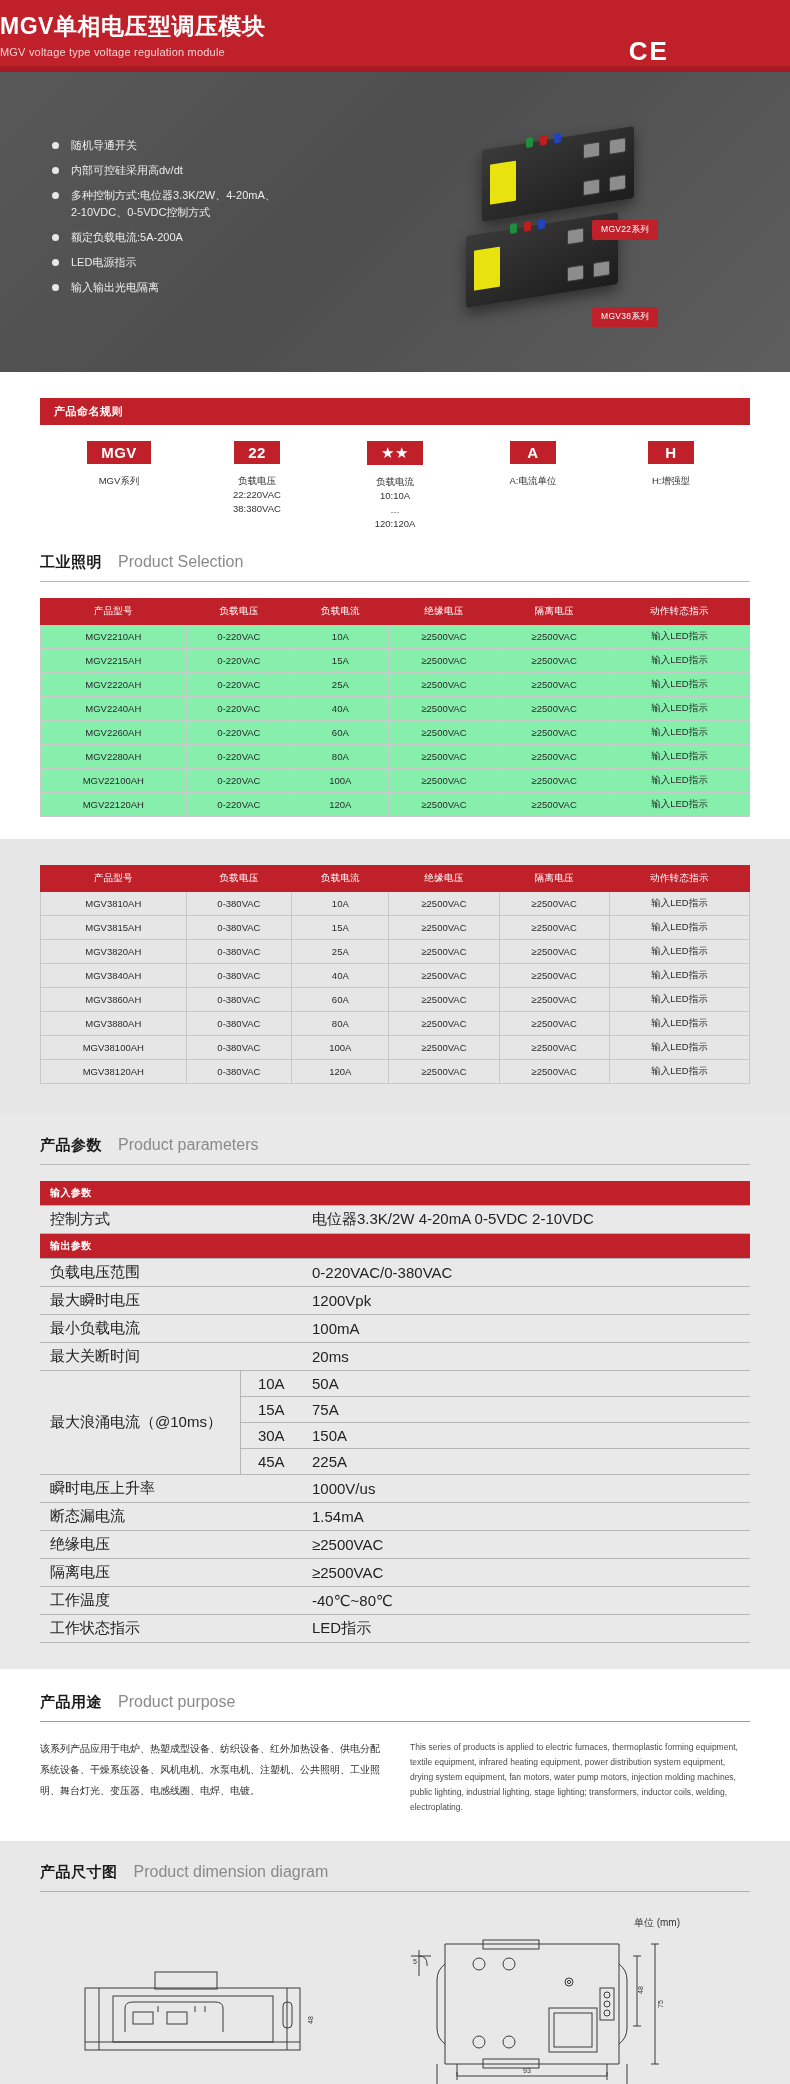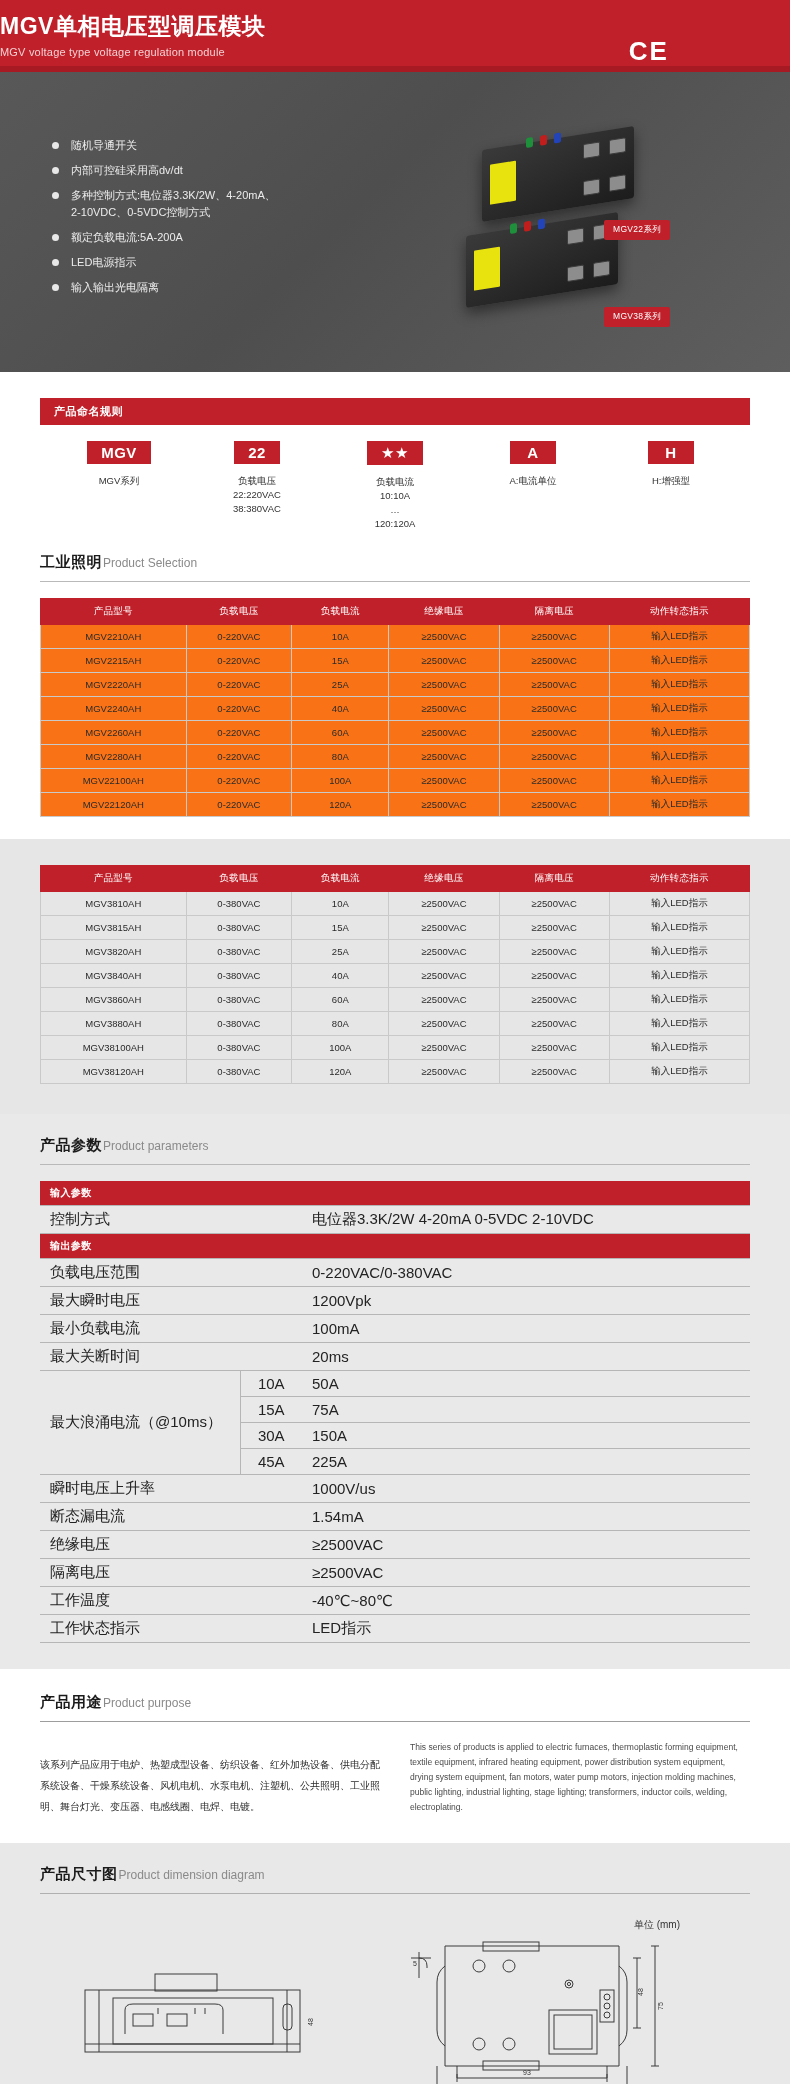--- a/index.html
+++ b/index.html
@@ -81,32 +81,32 @@
   .mod-label {
     position: absolute; left: 8px; top: 16px;
     width: 26px; height: 40px; background: #e8e20f; border-radius: 1px;
   }
   .mod-term {
     position: absolute; width: 17px; height: 15px;
     background: #8d8d8d; border: 1px solid #3d3d3d; border-radius: 2px;
   }
   .led { position: absolute; width: 7px; height: 10px; border-radius: 2px; top: -5px; }
   .badge {
-    position: absolute; right: 0;
+    position: absolute; right: 12px;
     background: #c0202a; color: #fff; font-size: 8.5px;
     padding: 4px 9px; border-radius: 2px; letter-spacing: .3px;
   }
   .badge.b1 { top: 118px; }
   .badge.b2 { top: 205px; }
 
   
   .sec { padding: 0 40px; }
   .sec-title { display: flex; align-items: baseline; margin-bottom: 9px; }
   .sec-title .cn { font-size: 15px; font-weight: bold; color: #1b1b1b; letter-spacing: .5px; }
-  .sec-title .en { font-size: 12px; color: #8a8a8a; margin-left: 1px; }
+  .sec-title .en { font-size: 16px; color: #8a8a8a; margin-left: 16px; }
   .sec-rule { height: 1px; background: #b9b9b9; margin-bottom: 16px; }
 
   
   .name-rule-wrap { padding: 26px 40px 0; }
   .nr-bar {
     background: #c0202a; color: #fff;
     font-size: 11px; font-weight: bold;
     padding: 6px 14px; letter-spacing: .5px;
   }
   .nr-body { display: flex; padding: 16px 10px 6px; }
@@ -123,21 +123,21 @@
   .ptable th {
     background: #c0202a; color: #fff;
     font-size: 9.5px; font-weight: normal;
     padding: 6px 2px; border: 1px solid #c0202a; letter-spacing: .3px;
   }
   .ptable td {
     font-size: 9.5px; color: #2a2a2a;
     text-align: center; padding: 5px 2px;
     border: 1px solid #c9c9c9;
   }
-  .ptable.on-white td { background: #f97316; }
+  .ptable.on-white td { background: #86efac; }
   .ptable.on-gray td { background: transparent; }
 
   .band-gray { background: #e6e6e6; padding: 26px 40px 30px; margin-top: 22px; }
 
   
   .param-wrap { background: #e9e9e9; padding: 22px 40px 26px; }
   .ptbl2 { width: 100%; border-collapse: collapse; }
   .ptbl2 .hdr td {
     background: #c0202a; color: #fff; font-weight: bold;
     font-size: 10px; padding: 5px 10px; letter-spacing: .4px;
@@ -146,21 +146,21 @@
     font-size: 15px; color: #232323;
     padding: 4px 10px; border-bottom: 1px solid #b6b6b6;
   }
   .ptbl2 td.lbl { width: 200px; }
   .ptbl2 td.sub { width: 62px; text-align: center; border-left: 1px solid #b6b6b6; }
   .ptbl2 td.val { }
 
   
   .purpose-wrap { padding: 24px 40px 26px; }
   .purpose-cols { display: flex; gap: 30px; margin-top: 14px; }
-  .purpose-cn { flex: 1; font-size: 10px; line-height: 21px; color: #2b2b2b; margin-top: 16px; }
+  .purpose-cn { flex: 1; font-size: 10px; line-height: 21px; color: #2b2b2b; }
   .purpose-en { flex: 1; font-size: 8.5px; line-height: 15px; color: #4a4a4a; padding-top: 2px; }
 
   
   .dim-wrap { background: #e8e8e8; padding: 22px 40px 34px; }
   .dim-unit { text-align: right; font-size: 10px; color: #333; margin-bottom: 6px; padding-right: 70px; }
   .dim-area { display: flex; gap: 27px; align-items: flex-start; }
   .dim-left { width: 330px; text-align: center; }
   .dim-right { flex: 1; position: relative; }
   .dim-cap { font-size: 9.5px; color: #333; margin-top: 10px; }
   .dim-num { font-size: 7px; fill: #333; font-family: "Liberation Sans", sans-serif; }

